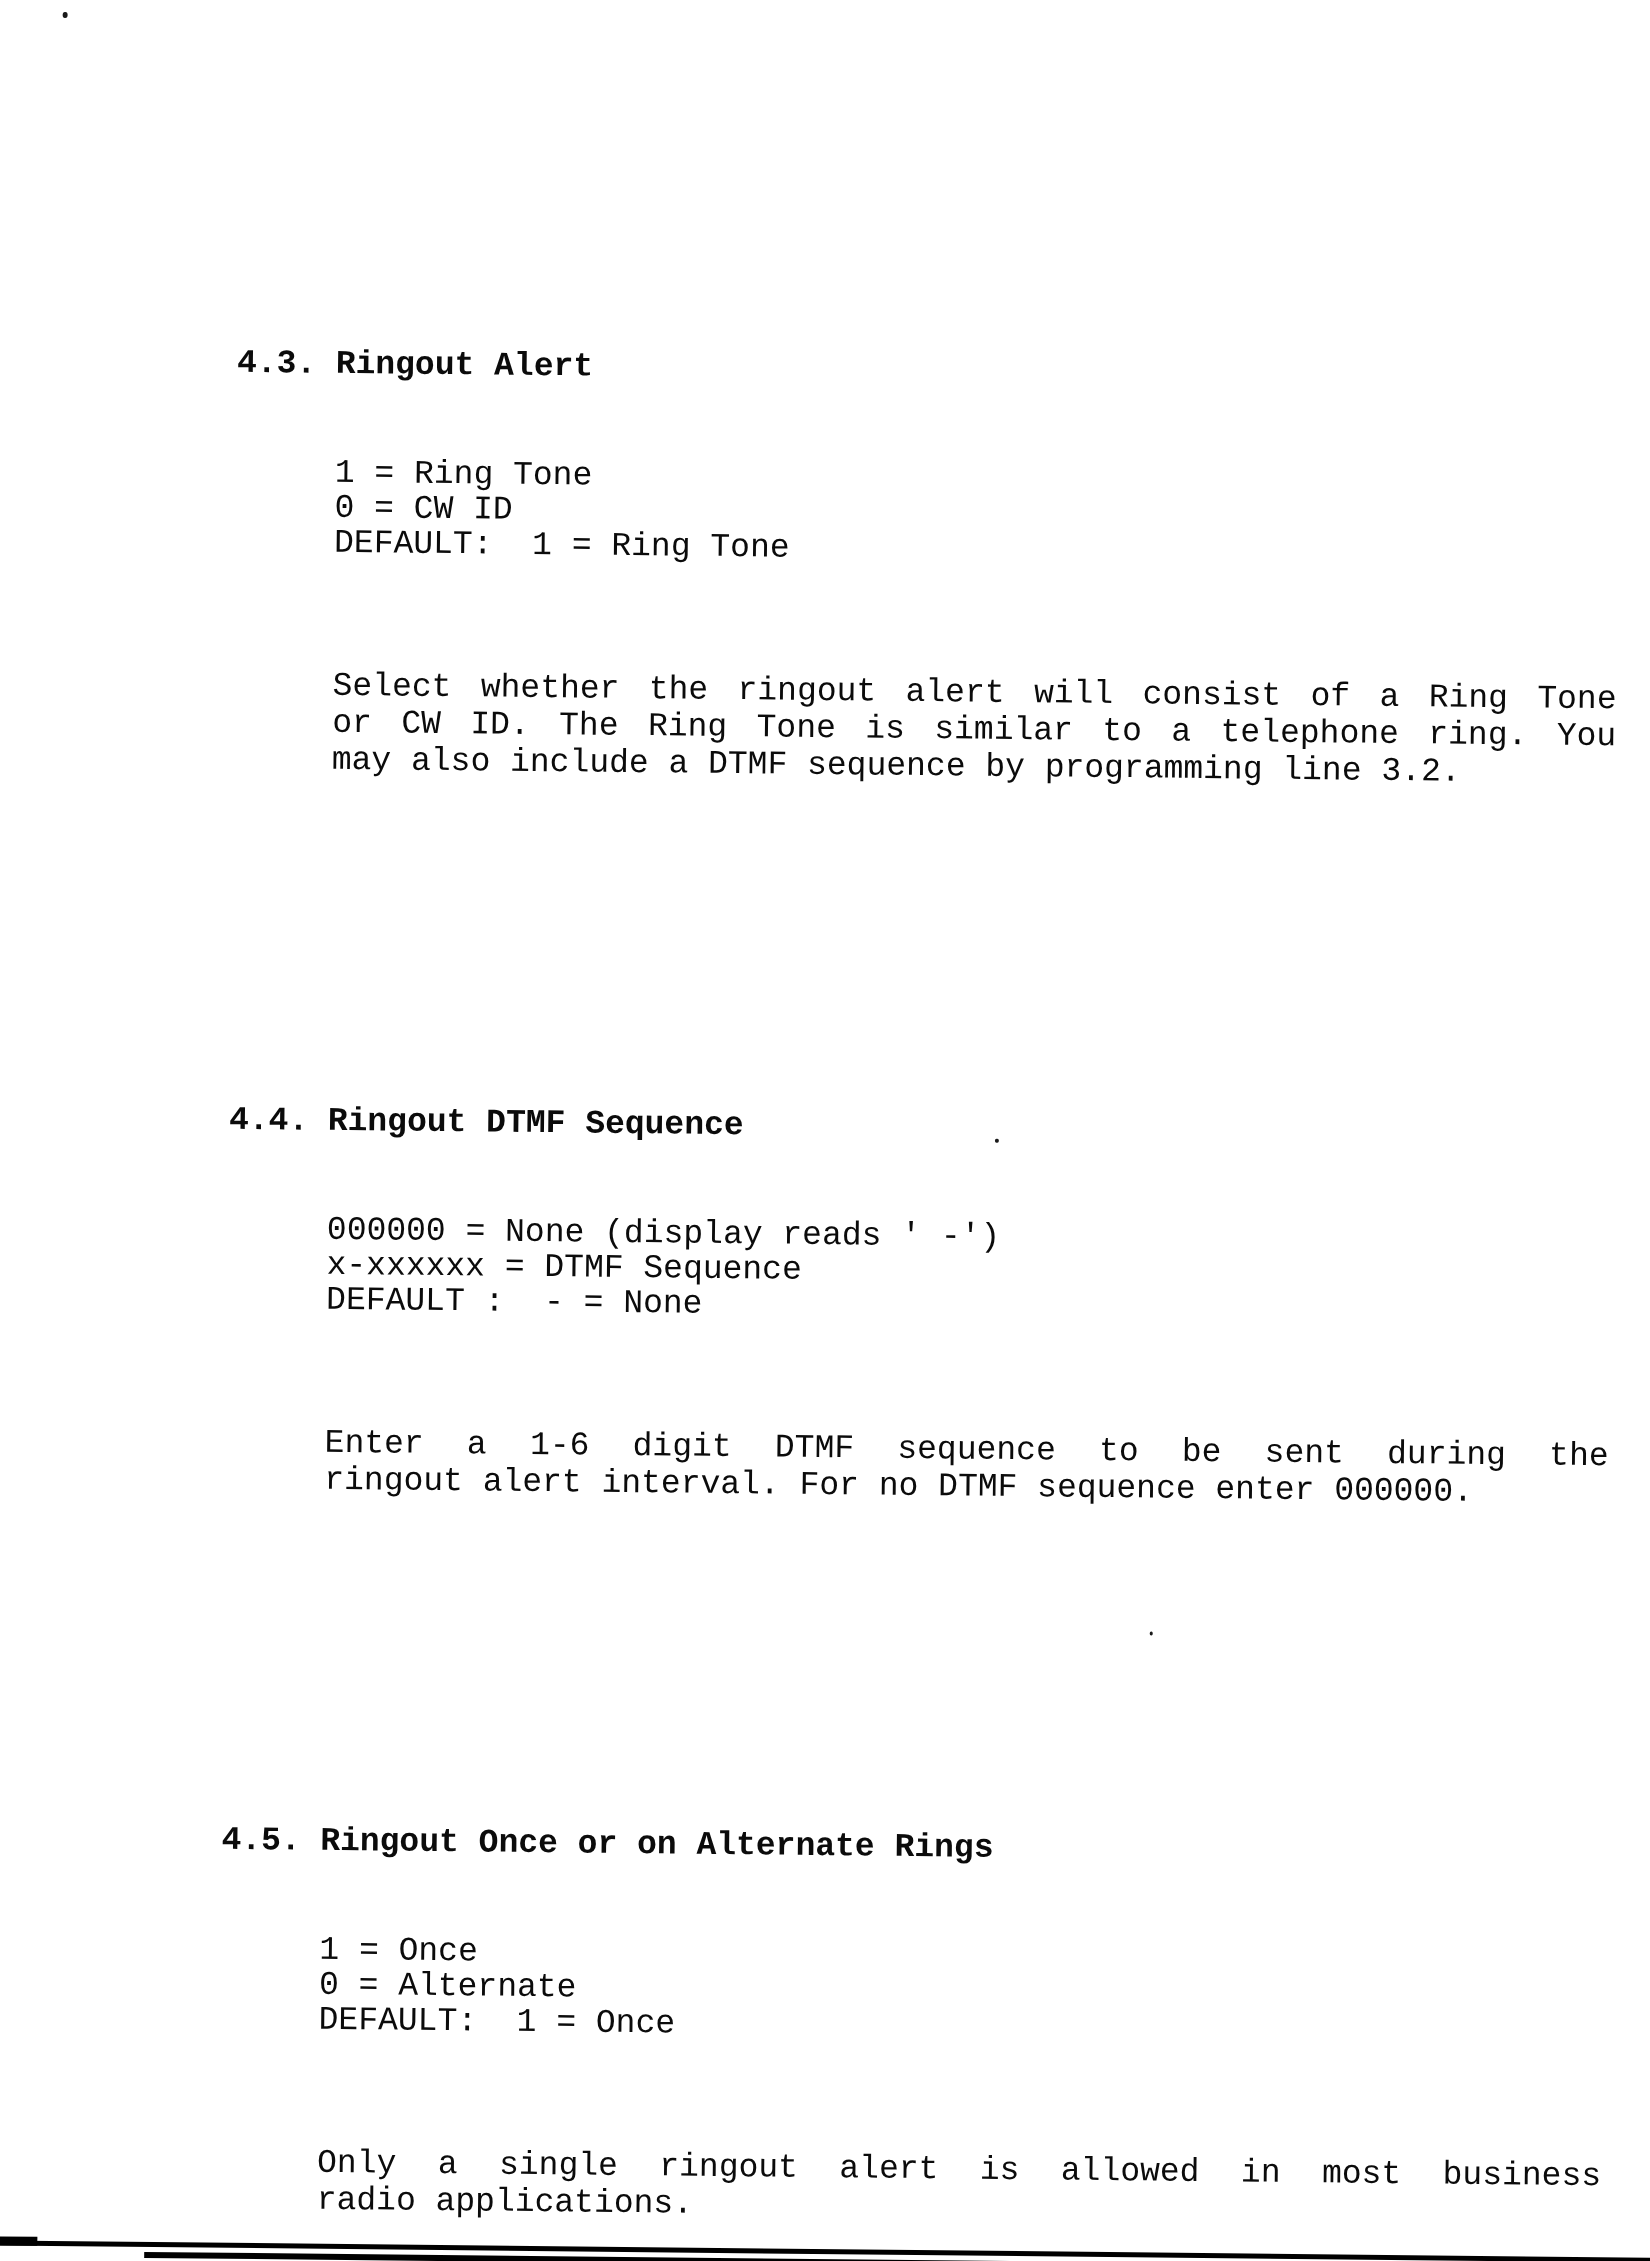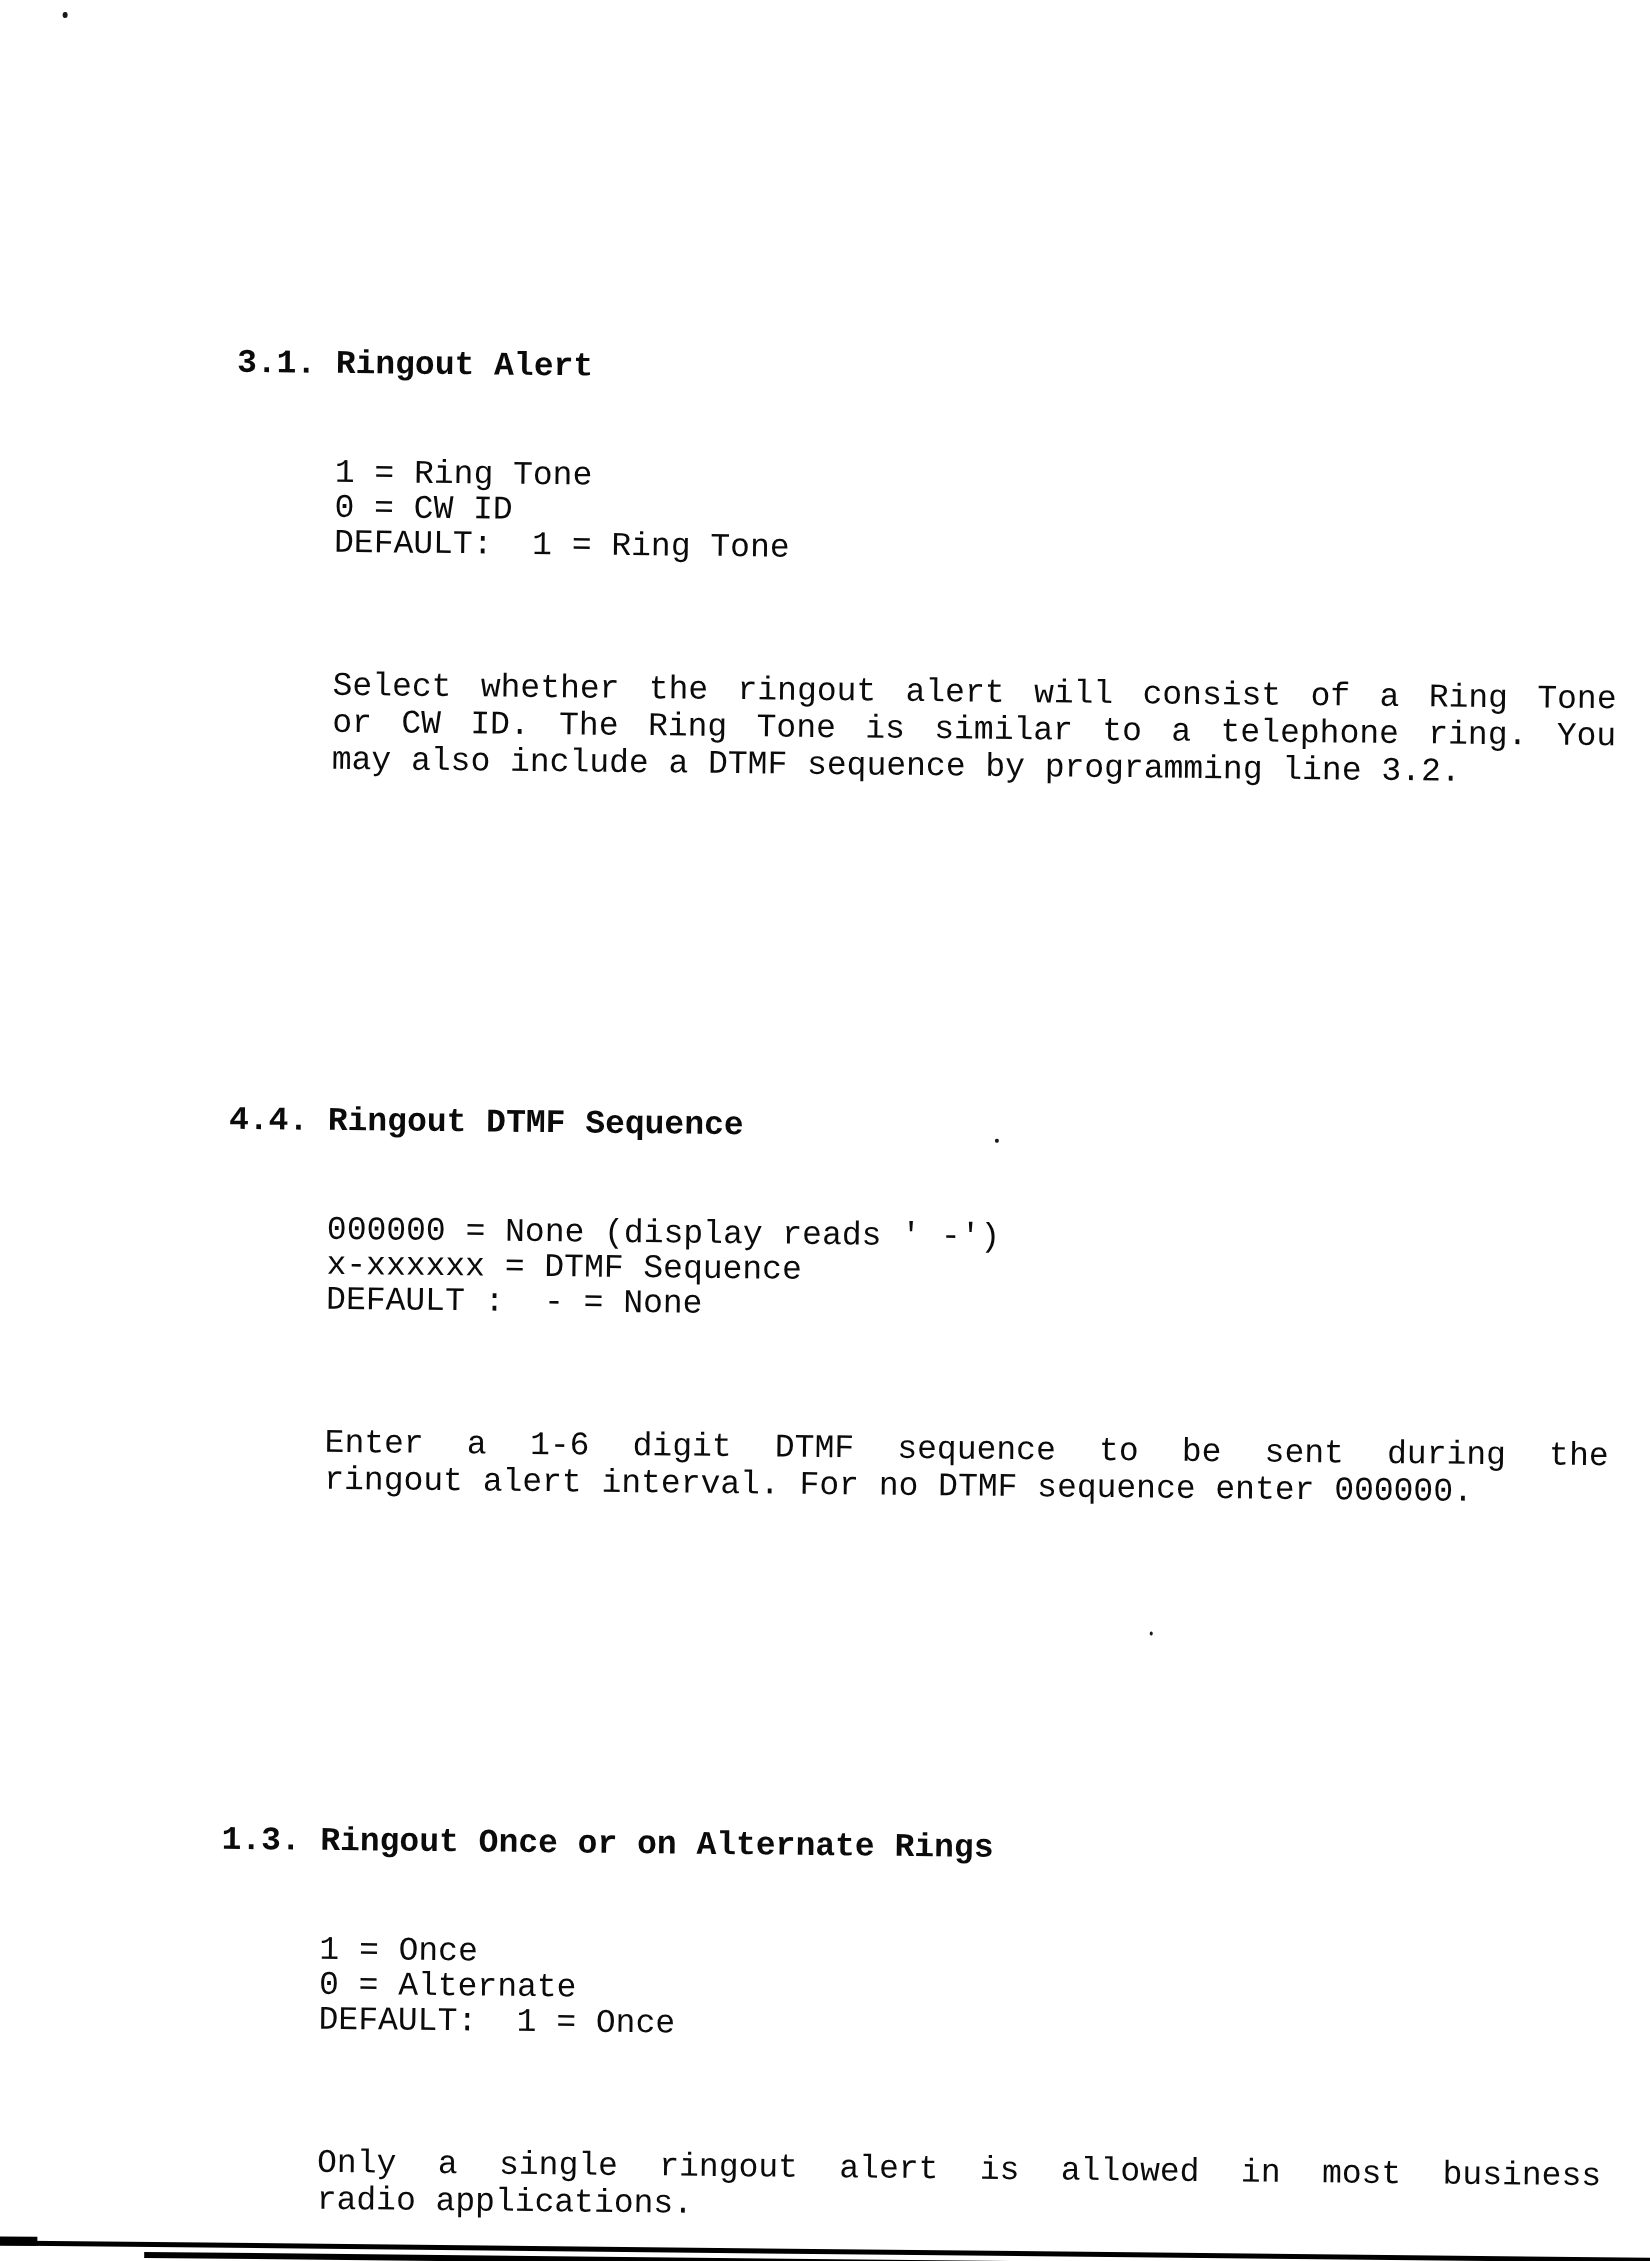--- a/index.html
+++ b/index.html
@@ -50,42 +50,42 @@
 </head>
 <body>
 
 <div class="page">
   <div class="sheet">
 
     <div class="content">
 
       
       <div class="section">
-        <div class="hline"><span class="b">3.1.</span><span class="b sec-title">Ringout Alert</span></div>
+        <div class="hline"><span class="b">4.3.</span><span class="b sec-title">Ringout Alert</span></div>
         <div class="vlines"><div class="vline">1 = Ring Tone</div><div class="vline">0 = CW ID</div><div class="vline last">DEFAULT:  1 = Ring Tone</div></div>
         <div class="para">
             <div class="pline">Select whether the ringout alert will consist of a Ring Tone</div>
             <div class="pline">or CW ID.  The Ring Tone is similar to a telephone ring. You</div>
             <div class="pline last">may also include a DTMF sequence by programming line 3.2.</div>
           </div>
       </div>
 
       
       <div class="section">
         <div class="hline"><span class="b">4.4.</span><span class="b sec-title">Ringout DTMF Sequence</span></div>
         <div class="vlines"><div class="vline">000000 = None (display reads ' -')</div><div class="vline">x-xxxxxx = DTMF Sequence</div><div class="vline last">DEFAULT :  - = None</div></div>
         <div class="para">
             <div class="pline">Enter a 1-6 digit DTMF sequence to be sent during the</div>
             <div class="pline last">ringout alert interval. For no DTMF sequence enter 000000.</div>
           </div>
       </div>
 
       
       <div class="section">
-        <div class="hline"><span class="b">1.3.</span><span class="b sec-title">Ringout Once or on Alternate Rings</span></div>
+        <div class="hline"><span class="b">4.5.</span><span class="b sec-title">Ringout Once or on Alternate Rings</span></div>
         <div class="vlines"><div class="vline">1 = Once</div><div class="vline">0 = Alternate</div><div class="vline last">DEFAULT:  1 = Once</div></div>
         <div class="para">
             <div class="pline">Only a single ringout alert is allowed in most business</div>
             <div class="pline last">radio applications.</div>
           </div>
       </div>
 
       
       
 

